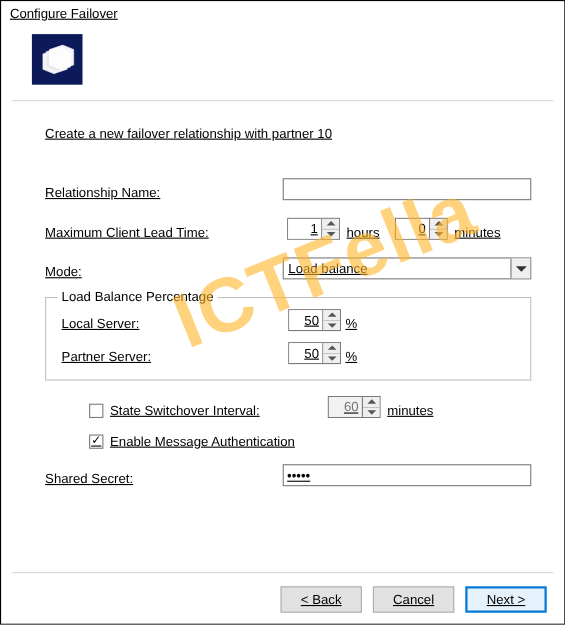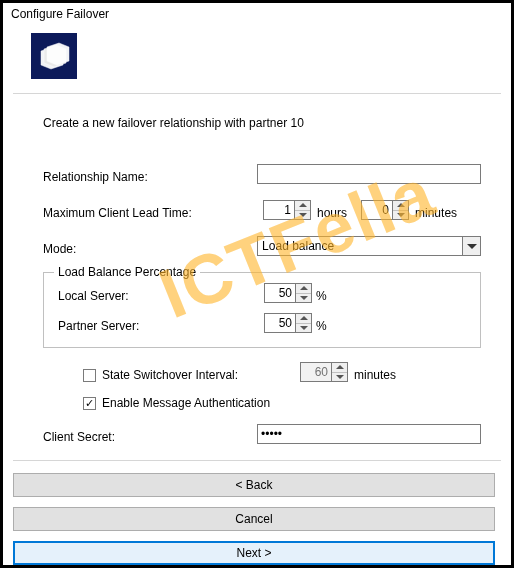--- a/index.html
+++ b/index.html
@@ -7,25 +7,26 @@
     margin: 0;
     padding: 0;
     font-family: "Segoe UI", Tahoma, sans-serif;
     font-size: 12px;
     background: #fff;
     color: #000;
   }
   .dialog {
     width: 514px;
     height: 568px;
-    border: 3px solid #000000;
+    border: 1px solid #000000;
     display: flex;
     flex-direction: column;
     position: relative;
     background: #fff;
+    text-decoration: underline;
   }
   .dlg-title {
     padding: 4px 8px 2px 8px;
     font-size: 12px;
     color: #000;
   }
   .header {
     display: flex;
     align-items: center;
     justify-content: space-between;
@@ -174,21 +175,20 @@
     line-height: 1;
     color: #000;
   }
   .footer {
     border-top: 1px solid #d6d6d6;
     margin: 0 10px 10px 10px;
     padding: 12px 6px 0 0;
     display: flex;
     justify-content: flex-end;
     gap: 10px;
-    flex-direction: column;
   }
   .btn {
     min-width: 74px;
     height: 24px;
     border: 1px solid #adadad;
     background: #e1e1e1;
     font-size: 12px;
     cursor: pointer;
     padding: 0 10px;
   }
@@ -338,21 +338,21 @@
       </span>
       <span class="unit">minutes</span>
     </div>
 
     <div class="chk-row">
       <span class="chk checked"></span>
       <span>Enable Message Authentication</span>
     </div>
 
     <div class="row">
-      <div class="label">Client Secret:</div>
+      <div class="label">Shared Secret:</div>
       <input class="text-input" type="text" value="•••••" style="">
     </div>
 
   </div>
 
   <div class="footer">
     <button class="btn">&lt; Back</button>
     <button class="btn">Cancel</button>
     <button class="btn default">Next &gt;</button>
   </div>

